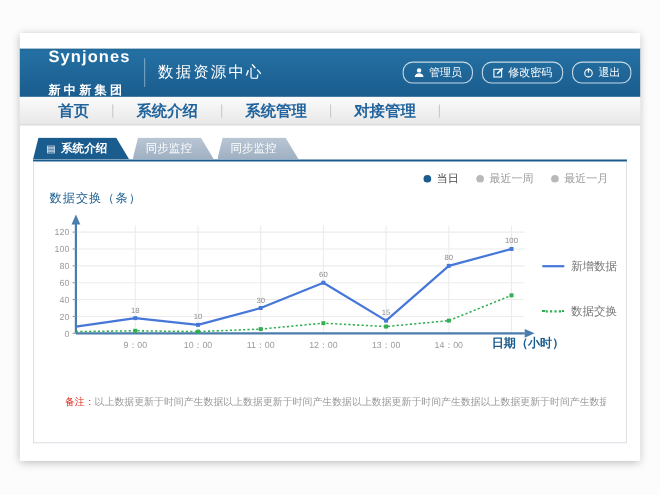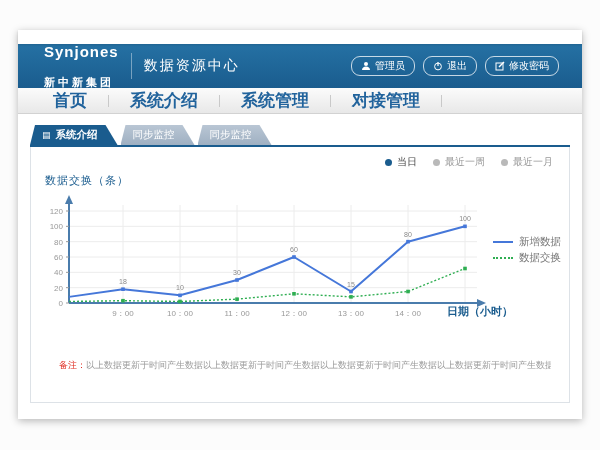--- a/index.html
+++ b/index.html
@@ -2,52 +2,52 @@
 <html><head>
 <meta charset="utf-8">
 <style>
   html,body{margin:0;padding:0;}
   .canvas{position:relative;width:600px;height:450px;background:#fcfcfc;overflow:hidden;
     font-family:"Liberation Sans","DejaVu Sans",sans-serif;}
   .page{position:absolute;left:18px;top:30px;width:564px;height:389px;background:#fff;
     box-shadow:0 2px 8px rgba(0,0,0,.28);}
   .top-strip{height:14px;background:#fff;box-shadow:0 1px 2px rgba(0,0,0,.12);position:relative;z-index:3;}
   .header{height:44px;background:linear-gradient(#2571a4,#1a5c8e);display:flex;align-items:center;
-    padding:0 23px 0 26px;box-sizing:border-box;position:relative;z-index:2;}
+    padding:0 8px 0 26px;box-sizing:border-box;position:relative;z-index:2;}
   .logo{display:flex;flex-direction:column;line-height:1;color:#fff;}
   .logo-en{font-size:15px;font-weight:bold;letter-spacing:1px;}
   .logo-sub{font-size:11px;font-weight:bold;letter-spacing:3px;margin-top:18px;}
   .header-divider{width:1px;height:26px;background:rgba(255,255,255,.4);margin:0 12px;}
   .app-title{color:#fff;font-size:14px;letter-spacing:2px;}
   .user-bar{margin-left:auto;display:flex;gap:8px;}
   .ubtn{display:flex;align-items:center;gap:4px;border:1px solid rgba(255,255,255,.75);
     border-radius:9px;color:#fff;font-size:10px;padding:2px 9px;background:transparent;cursor:pointer;font-family:Liberation Mono, monospace;}
   .ubtn svg{display:block;}
   .nav{height:25px;background:linear-gradient(#fbfbfb,#e8e8e8);border-bottom:1px solid #d2d2d2;
     display:flex;align-items:center;padding-left:14px;}
-  .nav-item{color:#21639c;font-size:17px;font-weight:bold;padding:0 21px;cursor:pointer;}
+  .nav-item{color:#21639c;font-size:14px;font-weight:bold;padding:0 21px;cursor:pointer;}
   .nav-sep{width:1px;height:12px;background:#c9c9c9;}
   .tabs{position:absolute;left:12px;top:95px;display:flex;gap:3px;height:20px;z-index:2;}
   .tab{clip-path:polygon(0 100%,5px 0,calc(100% - 12px) 0,100% 100%);
     padding:0 20px 0 12px;display:flex;align-items:center;gap:5px;font-size:10.5px;color:#fff;
     background:linear-gradient(#b9c6d4,#9fb0c2);cursor:pointer;}
   .tab.active{background:#1a5c8e;font-weight:bold;}
   .tab-icon{font-size:9px;line-height:1;}
   .underline{position:absolute;left:12px;top:115px;width:540px;height:2px;background:#1a5c8e;}
   .panel{position:absolute;left:12px;top:117px;width:540px;height:256px;background:#fff;
     border:1px solid #dde2e7;border-top:none;box-sizing:border-box;}
   .radios{position:absolute;top:8px;right:16px;display:flex;gap:16px;align-items:center;}
   .radio{display:flex;align-items:center;gap:5px;font-size:10px;color:#999;cursor:pointer;}
   .radio .dot{width:7px;height:7px;border-radius:50%;background:#b9b9b9;}
   .radio.sel{color:#444;text-align:right;}
   .radio.sel .dot{background:#1a5c8e;}
   .ylabel{position:absolute;left:14px;top:26px;font-size:11px;color:#1a5c8e;letter-spacing:1px;}
   .xlabel{position:absolute;left:416px;top:157px;font-size:11px;color:#1a5c8e;font-weight:bold;}
   #chart-svg{position:absolute;left:10px;top:44px;pointer-events:none;}
-  .legend{position:absolute;left:462px;top:88px;display:flex;flex-direction:column;gap:2px;}
+  .legend{position:absolute;left:462px;top:88px;display:flex;flex-direction:column;gap:27px;}
   .legend-item{display:flex;align-items:center;gap:6px;font-size:10.5px;color:#777;cursor:pointer;}
   .sw{width:20px;height:0;}
   .note{position:absolute;left:28px;top:212px;right:18px;font-size:9px;color:#9a9a9a;
     white-space:nowrap;overflow:hidden;}
   .note .rn{color:#e02b20;}
 </style>
 </head>
 <body>
 
 <div class="canvas">
@@ -68,34 +68,34 @@
             <svg width="10" height="10" viewBox="0 0 10 10">
                 <circle cx="5" cy="3" r="2" fill="#fff"></circle>
                 <path d="M1 9c0-2.2 1.8-3.4 4-3.4S9 6.8 9 9z" fill="#fff"></path>
               </svg>
           </span>
           <span>管理员</span>
         </div>
         <div class="ubtn">
           <span>
             <svg width="10" height="10" viewBox="0 0 10 10">
+                <rect x="1" y="2" width="7" height="7" fill="none" stroke="#fff" stroke-width="1"></rect>
+                <path d="M4 6l5-5" stroke="#fff" stroke-width="1.4"></path>
+              </svg>
+          </span>
+          <span>修改密码</span>
+        </div>
+        <div class="ubtn">
+          <span>
+            <svg width="10" height="10" viewBox="0 0 10 10">
                 <circle cx="5" cy="5.5" r="3.4" fill="none" stroke="#fff" stroke-width="1"></circle>
                 <path d="M5 1v4" stroke="#fff" stroke-width="1.2"></path>
               </svg>
           </span>
           <span>退出</span>
-        </div>
-        <div class="ubtn">
-          <span>
-            <svg width="10" height="10" viewBox="0 0 10 10">
-                <rect x="1" y="2" width="7" height="7" fill="none" stroke="#fff" stroke-width="1"></rect>
-                <path d="M4 6l5-5" stroke="#fff" stroke-width="1.4"></path>
-              </svg>
-          </span>
-          <span>修改密码</span>
         </div>
       </div>
     </div>
 
     <div class="nav">
         <span class="nav-item">首页</span>
         <span class="nav-sep"></span>
         <span class="nav-item">系统介绍</span>
         <span class="nav-sep"></span>
         <span class="nav-item">系统管理</span>

